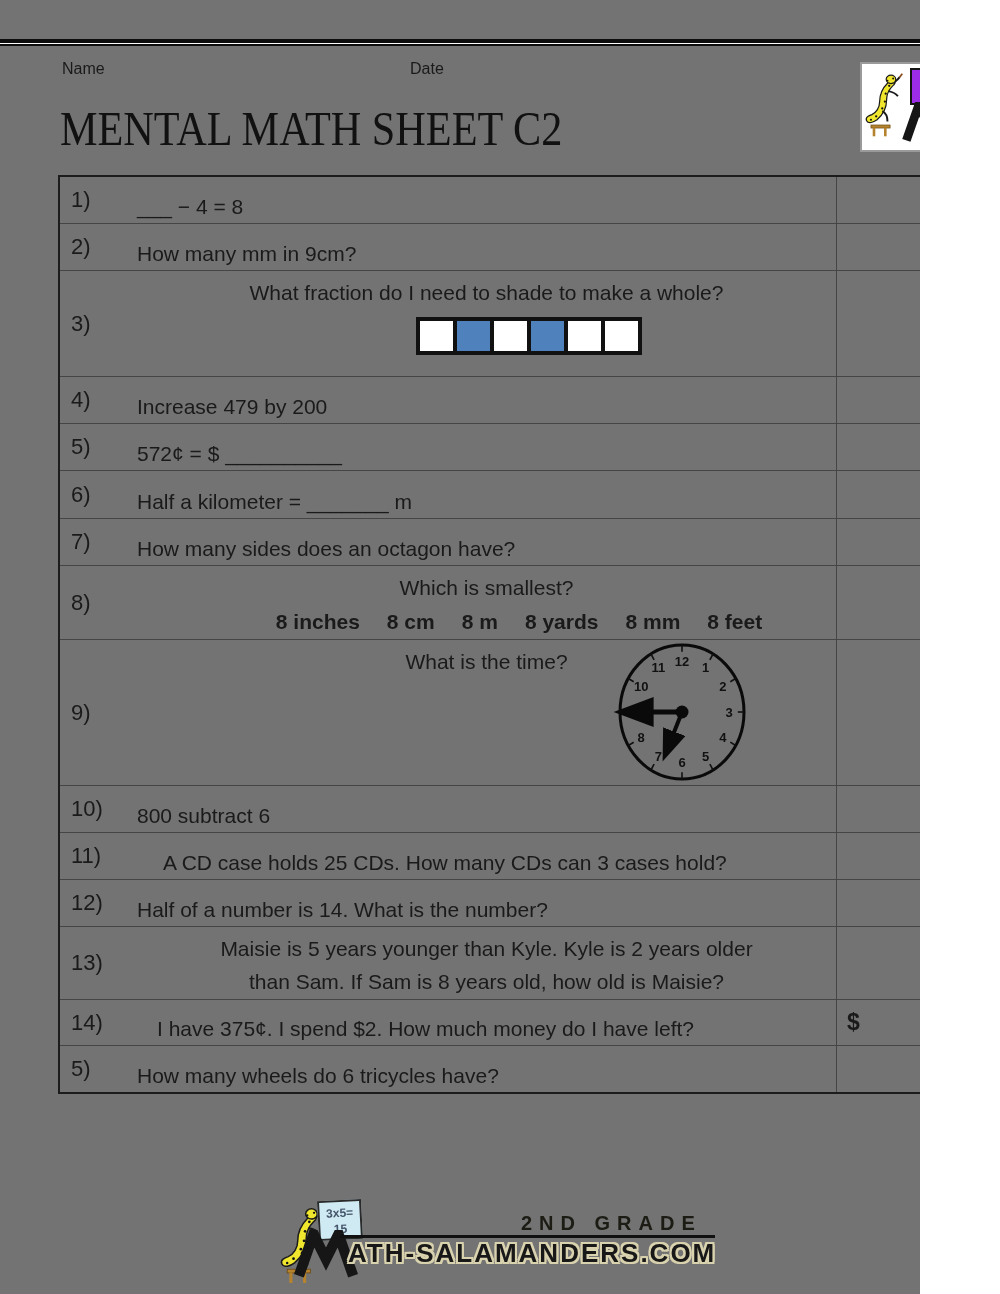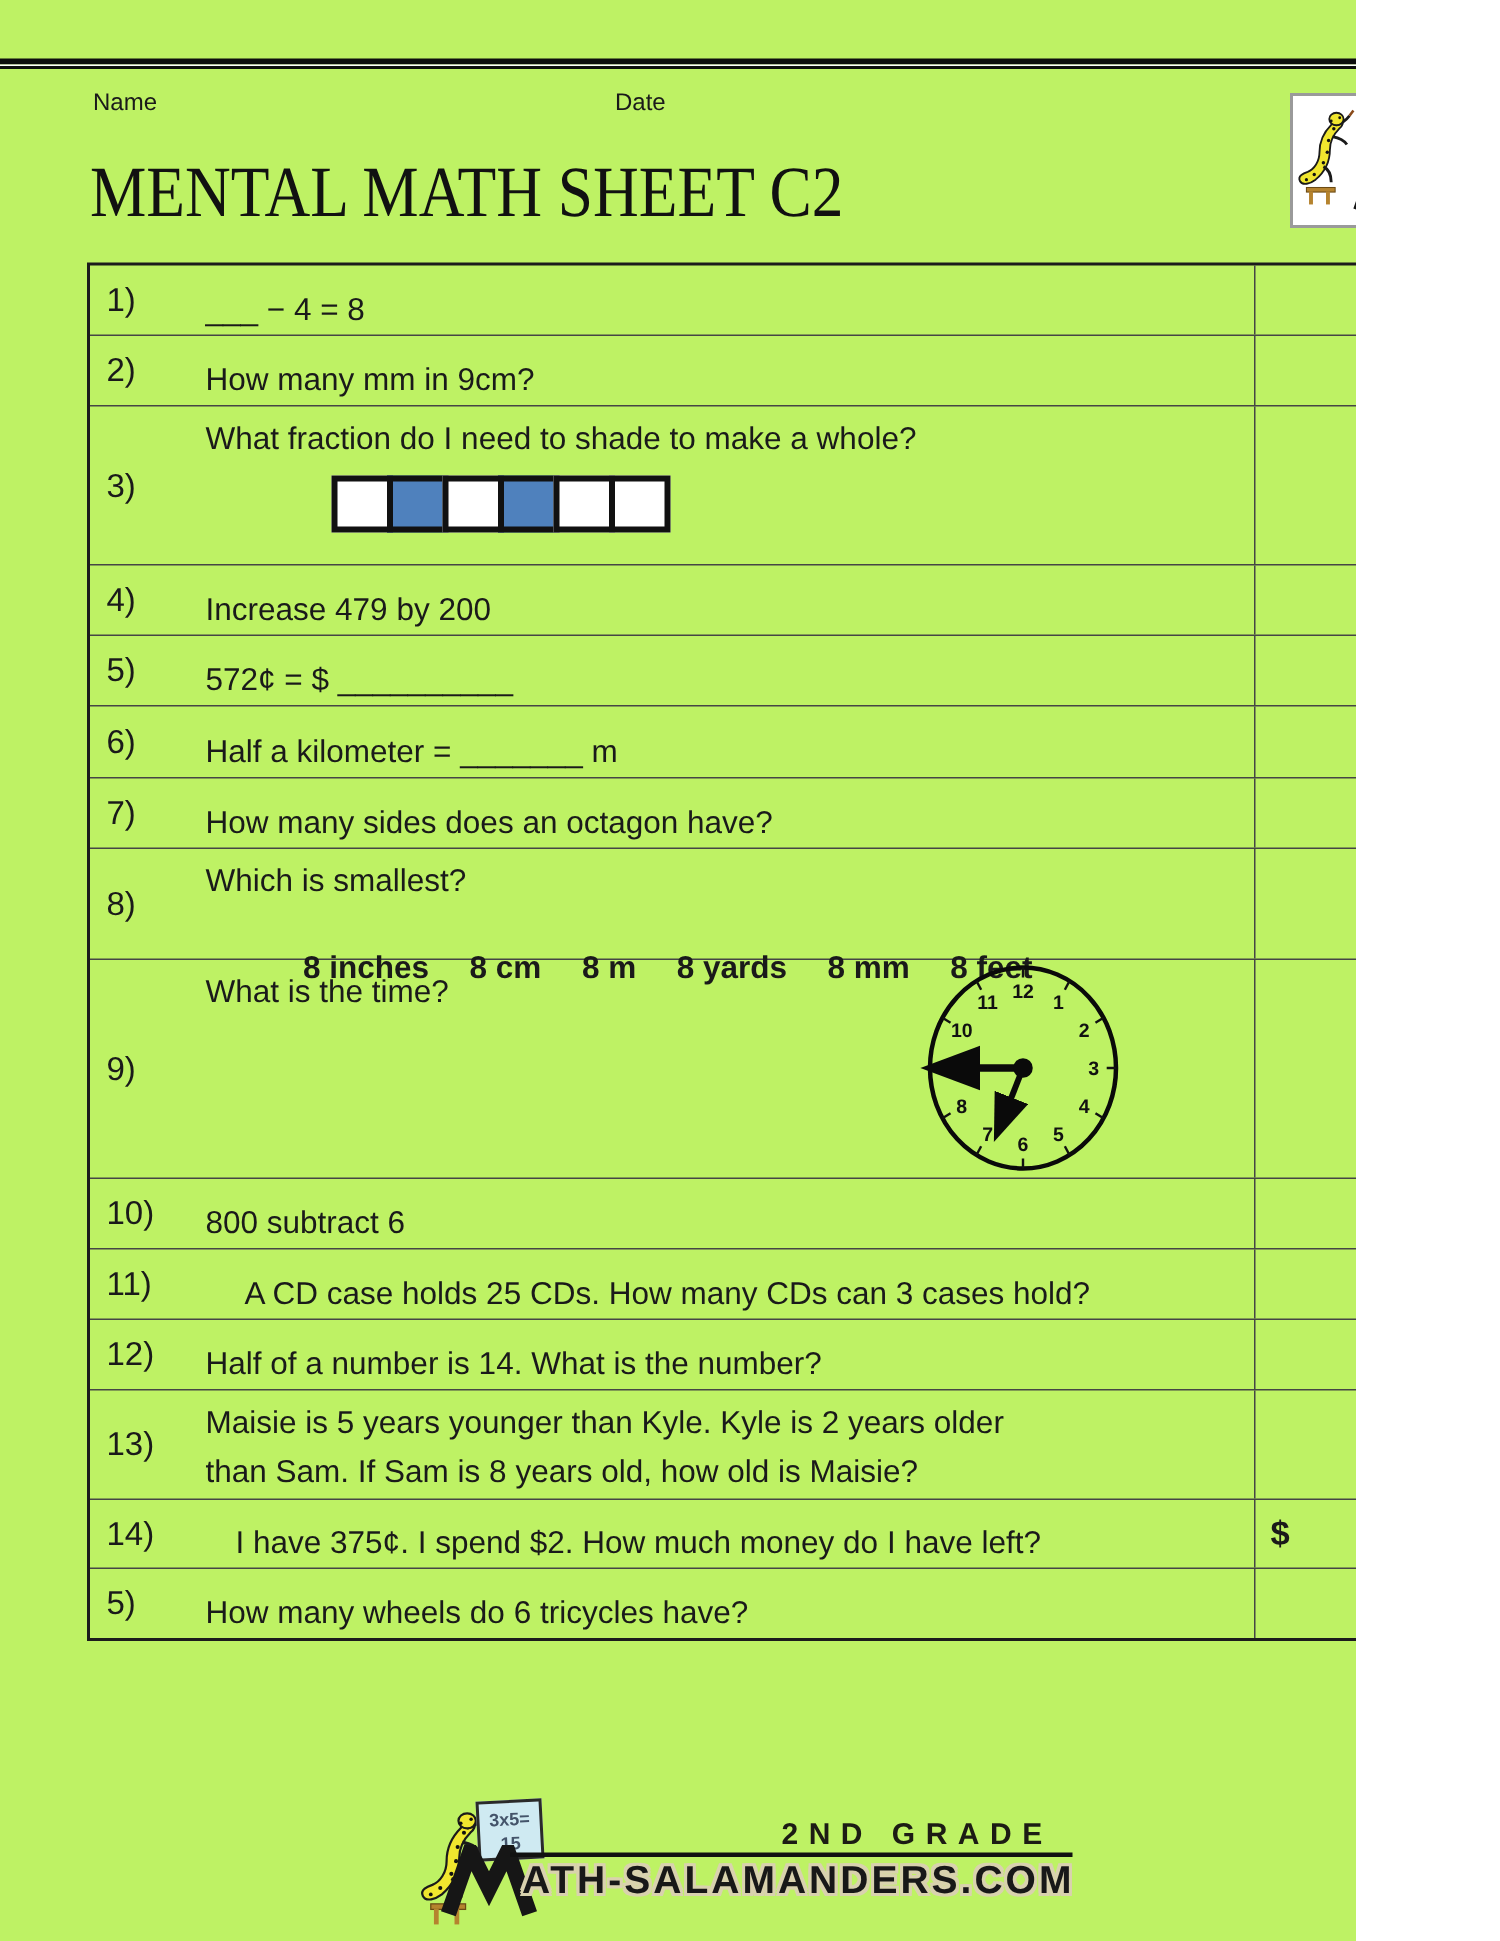--- a/index.html
+++ b/index.html
@@ -1,17 +1,17 @@
 <!DOCTYPE html>
 <html><head>
 <meta charset="utf-8">
 <style>
   html,body{margin:0;padding:0;background:#fff;}
-  .page{position:relative;width:904px;height:1294px;background:#bef264;
-        font-family:"Liberation Sans",sans-serif;color:#1a1a1a;overflow:hidden;}
+  .page{position:relative;width:904px;height:1294px;background:#737373;
+        font-family:"Liberation Sans",sans-serif;color:#1a1a1a;overflow:hidden;padding-left:16px;}
 
   
   .toprule{position:absolute;left:0;top:39px;width:100%;}
   .toprule .b1{height:4px;background:#0d0d0d;}
   .toprule .b2{height:1px;background:#fcfcfc;}
   .toprule .b3{height:2px;background:#0d0d0d;}
 
   .name-label{position:absolute;left:62px;top:60px;font-size:16px;}
   .date-label{position:absolute;left:410px;top:60px;font-size:16px;}
 
@@ -29,25 +29,25 @@
          color:#111;}
 
   
   .wtable{position:absolute;left:58px;top:175px;width:914px;border:2px solid #1c1c1c;background:transparent;}
   .wrow{display:flex;border-bottom:1.6px solid #454545;box-sizing:border-box;}
   .wrow:last-child{border-bottom:none;}
   .cell-num{width:77px;box-sizing:border-box;padding-left:11px;font-size:22px;
             display:flex;align-items:center;flex:none;}
   .cell-q{flex:1;position:relative;display:flex;flex-direction:column;
           justify-content:flex-end;font-size:21px;min-width:0;}
-  .cell-q.top{justify-content:flex-start;padding-top:5px;}
+  .cell-q.top{justify-content:flex-start;padding-top:5px;align-items:center;}
   .cell-a{width:138px;flex:none;box-sizing:border-box;border-left:1.6px solid #454545;
           font-weight:bold;font-size:23px;padding:9px 0 0 10px;}
   .qline{line-height:33px;white-space:pre;}
-  .opts{display:flex;gap:27px;font-weight:bold;margin-left:65px;line-height:35px;font-size:21px;margin-top:24px;}
+  .opts{display:flex;gap:27px;font-weight:bold;margin-left:65px;line-height:35px;font-size:21px;}
   .fbar{display:flex;margin:8px 0 0 84px;}
   .fcell{width:33px;height:30px;border:4px solid #111;margin-left:-4px;background:#fff;}
   .fcell:first-child{margin-left:0;}
   .fcell.shaded{background:#4f81bd;}
   .clock-wrap{position:absolute;left:474px;top:1px;}
 
   
   .f-sal{position:absolute;left:274px;top:1206px;}
   .f-sign{position:absolute;left:318px;top:1200px;width:44px;height:40px;background:#cfeaf2;
           border:2px solid #2a2a2a;font-size:12px;font-weight:bold;color:#44546a;

